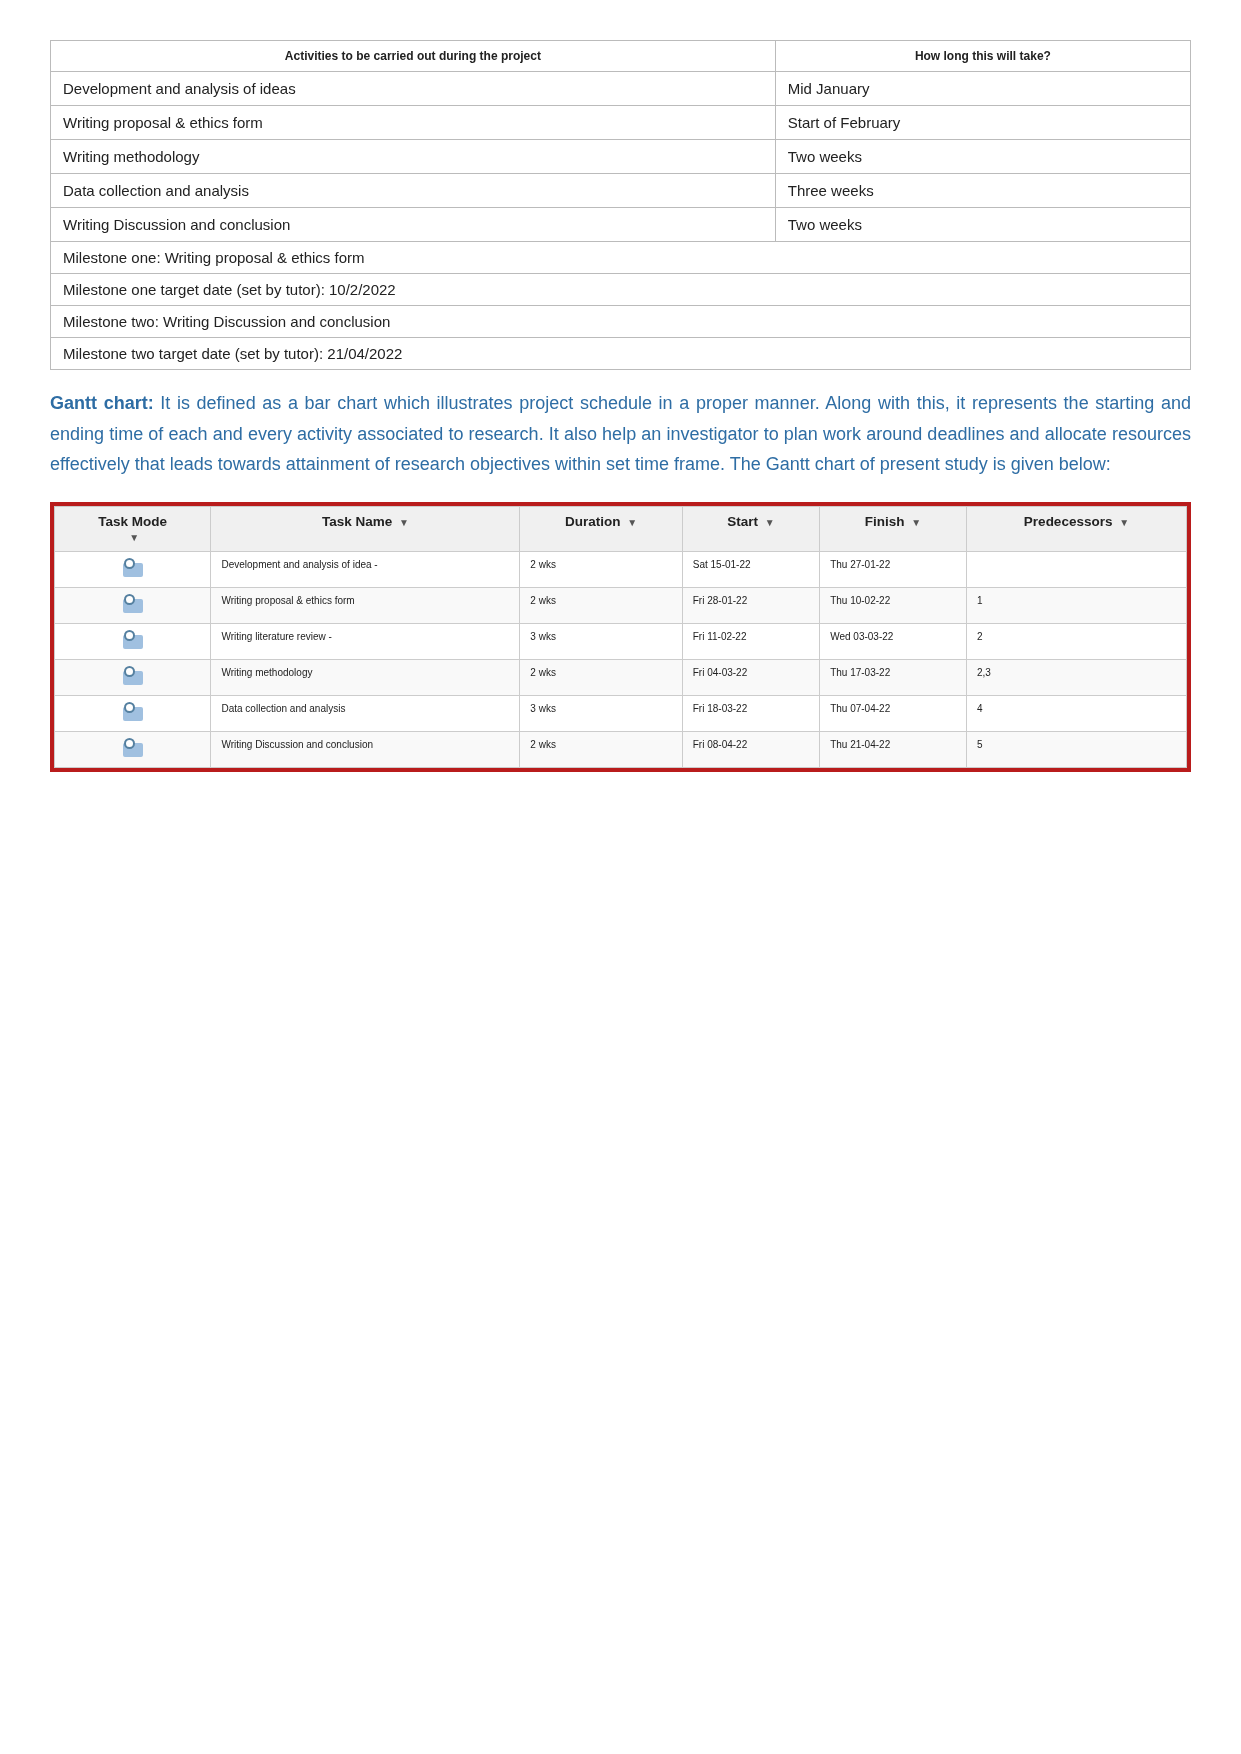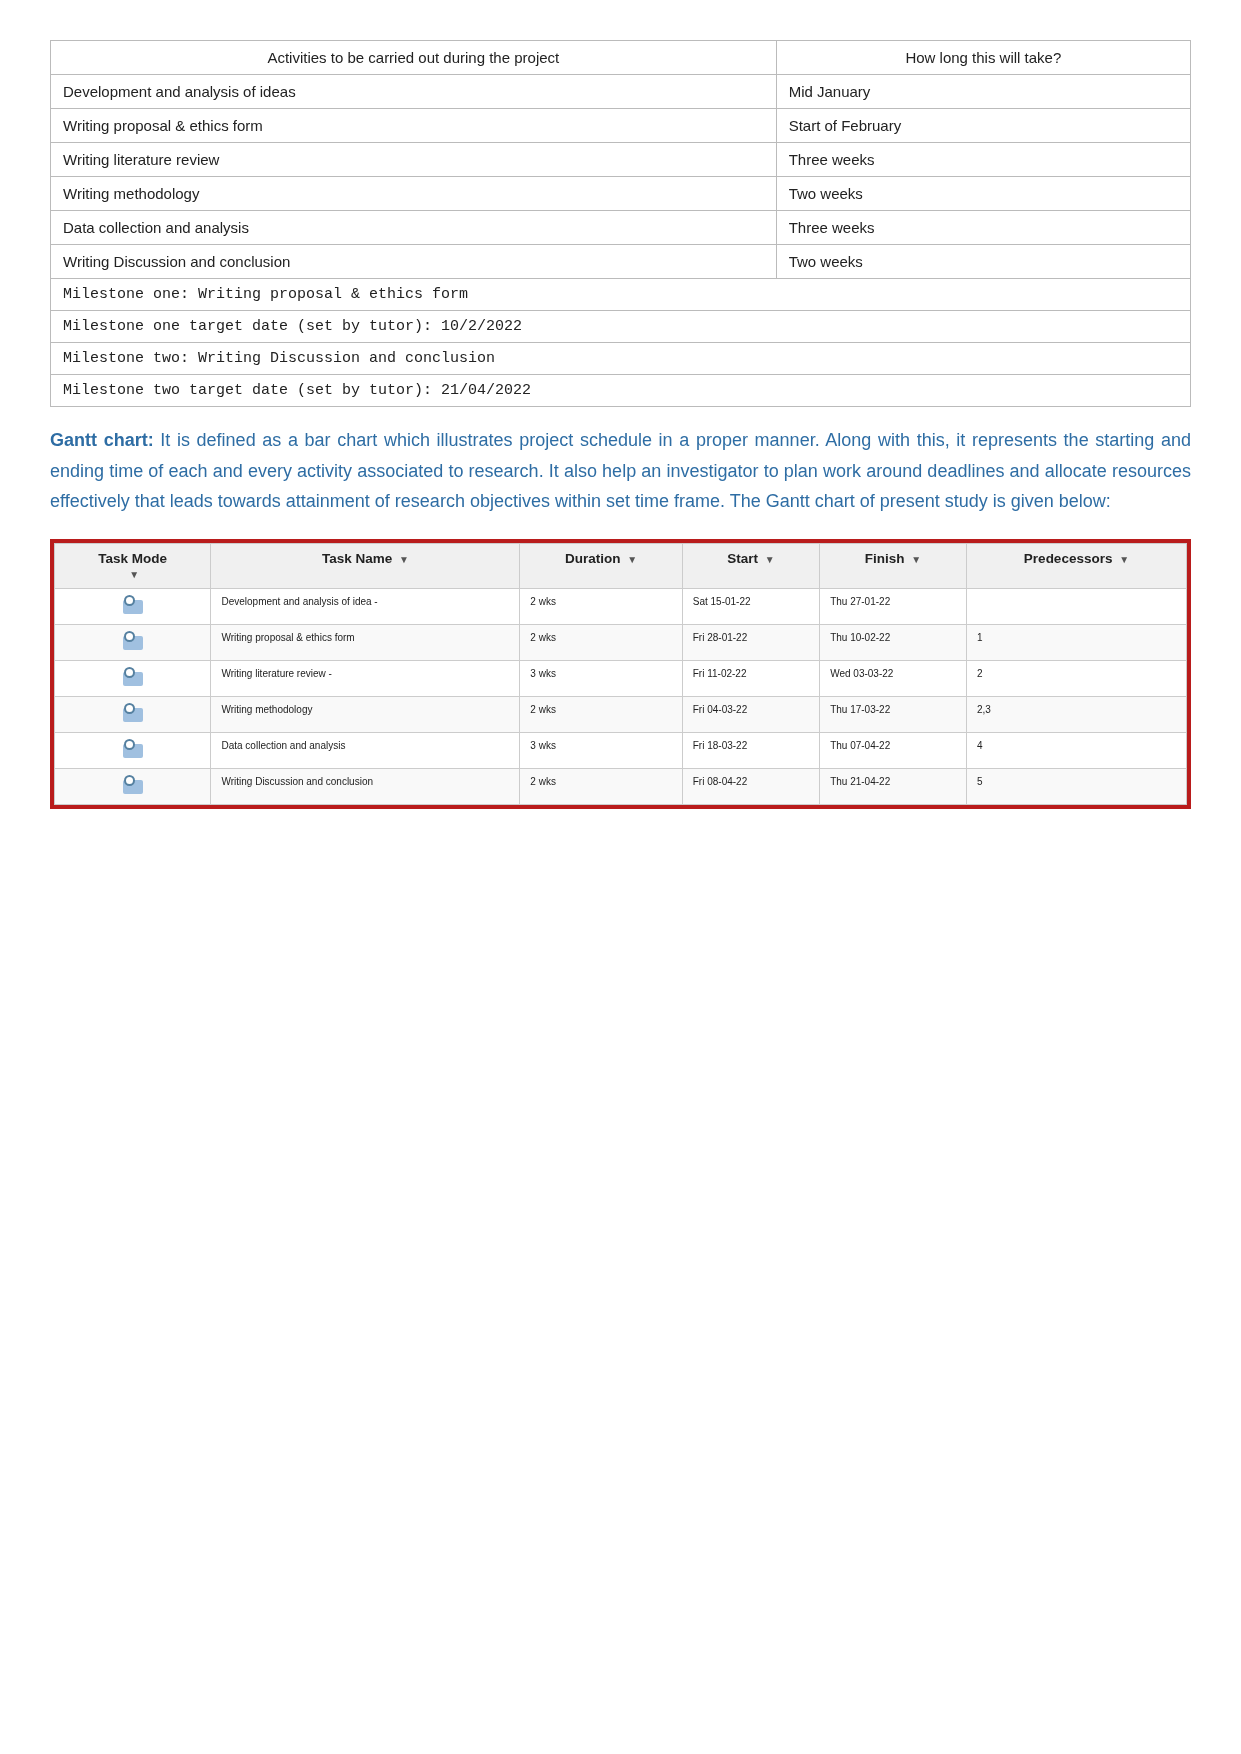--- a/index.html
+++ b/index.html
@@ -17,29 +17,28 @@
       width: 100%;
       border-collapse: collapse;
       margin-bottom: 0;
     }
     .activities-table td, .activities-table th {
       border: 1px solid #bbb;
       padding: 8px 12px;
       vertical-align: top;
     }
     .activities-table .header-row th {
-      font-weight: normal;
-      font-size: 15px;
+      font-weight: bold;
+      font-size: 12px;
       background: #fff;
     }
     .activities-table .milestone-row td {
       border-right: none;
       border-left: none;
       padding: 7px 12px;
-      font-family: Liberation Mono, monospace;
     }
     .activities-table .milestone-row td:first-child {
       border-left: 1px solid #bbb;
     }
     .activities-table .milestone-row td:last-child {
       border-right: 1px solid #bbb;
     }
 
     
     .gantt-desc {
@@ -124,24 +123,20 @@
   <tbody id="activities-body">
   <tr>
         <td>Development and analysis of ideas</td>
         <td>Mid January</td>
       </tr>
       <tr>
         <td>Writing proposal &amp; ethics form</td>
         <td>Start of February</td>
       </tr>
       <tr>
-        <td>Writing literature review</td>
-        <td>Three weeks</td>
-      </tr>
-      <tr>
         <td>Writing methodology</td>
         <td>Two weeks</td>
       </tr>
       <tr>
         <td>Data collection and analysis</td>
         <td>Three weeks</td>
       </tr>
       <tr>
         <td>Writing Discussion and conclusion</td>
         <td>Two weeks</td>

